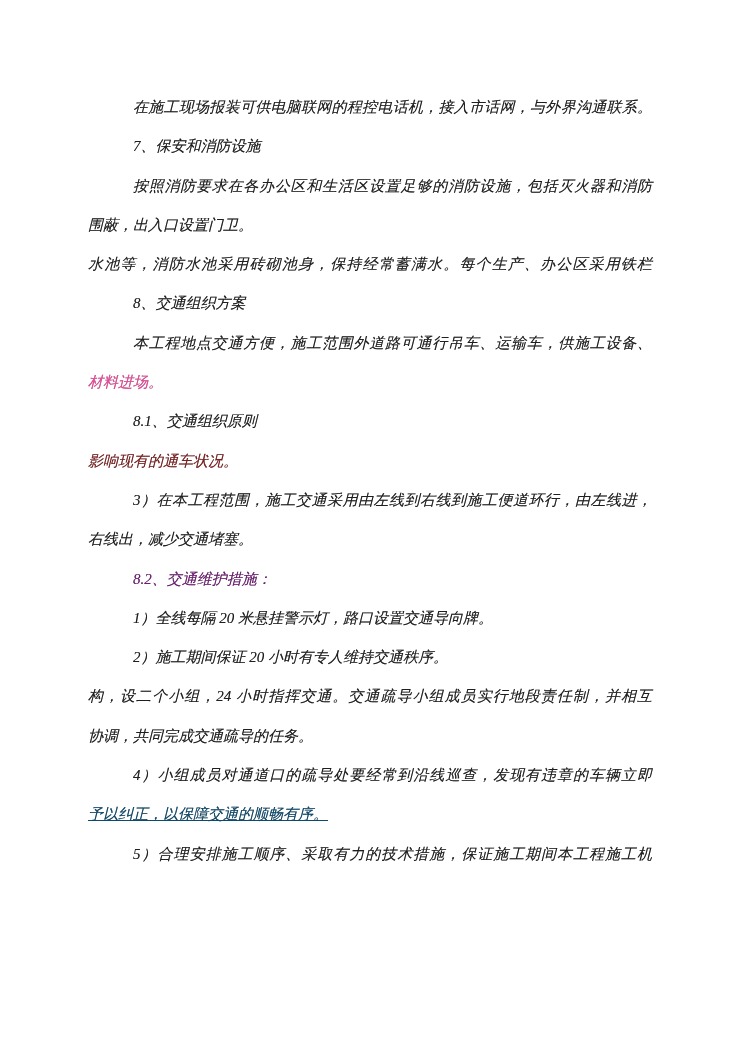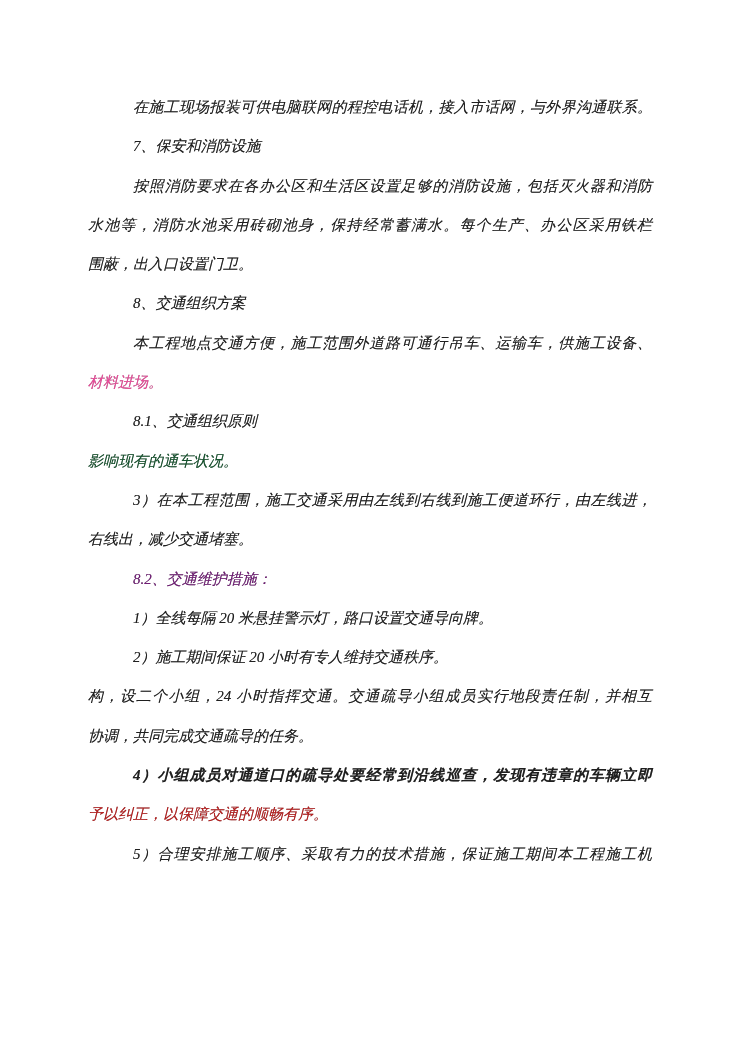--- a/index.html
+++ b/index.html
@@ -59,54 +59,54 @@
 <div class="sheet">
   <div class="content" id="doc-content">
       <div class="block paragraph">
         <div class="line indent justify" style="color: rgb(31, 31, 31);">在施工现场报装可供电脑联网的程控电话机，接入市话网，与外界沟通联系。</div>
       </div>
       <div class="block heading">
         <div class="line indent" style="color: rgb(31, 31, 31);">7、保安和消防设施</div>
       </div>
       <div class="block paragraph">
         <div class="line indent justify" style="color: rgb(31, 31, 31);">按照消防要求在各办公区和生活区设置足够的消防设施，包括灭火器和消防</div>
+        <div class="line" style="color: rgb(31, 31, 31);">围蔽，出入口设置门卫。</div>
         <div class="line justify" style="color: rgb(31, 31, 31);">水池等，消防水池采用砖砌池身，保持经常蓄满水。每个生产、办公区采用铁栏</div>
-        <div class="line" style="color: rgb(31, 31, 31);">围蔽，出入口设置门卫。</div>
       </div>
       <div class="block heading">
         <div class="line indent" style="color: rgb(31, 31, 31);">8、交通组织方案</div>
       </div>
       <div class="block paragraph">
         <div class="line indent justify" style="color: rgb(31, 31, 31);">本工程地点交通方便，施工范围外道路可通行吊车、运输车，供施工设备、</div>
         <div class="line" style="color: #ec4899;">材料进场。</div>
       </div>
       <div class="block heading">
         <div class="line indent" style="color: rgb(31, 31, 31);">8.1、交通组织原则</div>
       </div>
       <div class="block paragraph">
-        <div class="line" style="color: #14532d;">影响现有的通车状况。</div>
+        <div class="line" style="color: #7f1d1d;">影响现有的通车状况。</div>
       </div>
       <div class="block paragraph">
         <div class="line indent justify" style="color: rgb(31, 31, 31);">3）在本工程范围，施工交通采用由左线到右线到施工便道环行，由左线进，</div>
         <div class="line" style="color: rgb(31, 31, 31);">右线出，减少交通堵塞。</div>
       </div>
       <div class="block heading">
         <div class="line indent" style="color: #701a75;">8.2、交通维护措施：</div>
       </div>
       <div class="block paragraph">
         <div class="line indent" style="color: rgb(31, 31, 31);">1）全线每隔 20 米悬挂警示灯，路口设置交通导向牌。</div>
       </div>
       <div class="block paragraph">
         <div class="line indent" style="color: rgb(31, 31, 31);">2）施工期间保证 20 小时有专人维持交通秩序。</div>
       </div>
       <div class="block paragraph">
         <div class="line justify" style="color: rgb(31, 31, 31);">构，设二个小组，24 小时指挥交通。交通疏导小组成员实行地段责任制，并相互</div>
         <div class="line" style="color: rgb(31, 31, 31);">协调，共同完成交通疏导的任务。</div>
       </div>
       <div class="block paragraph">
-        <div class="line indent justify" style="color: rgb(31, 31, 31); font-weight: bold;">4）小组成员对通道口的疏导处要经常到沿线巡查，发现有违章的车辆立即</div>
-        <div class="line" style="color: #b91c1c;">予以纠正，以保障交通的顺畅有序。</div>
+        <div class="line indent justify" style="color: rgb(31, 31, 31);">4）小组成员对通道口的疏导处要经常到沿线巡查，发现有违章的车辆立即</div>
+        <div class="line" style="color: #0c4a6e; text-decoration: underline;">予以纠正，以保障交通的顺畅有序。</div>
       </div>
       <div class="block paragraph">
         <div class="line indent justify" style="color: rgb(31, 31, 31);">5）合理安排施工顺序、采取有力的技术措施，保证施工期间本工程施工机</div>
       </div>
     </div>
 </div>
 
 </body></html>

